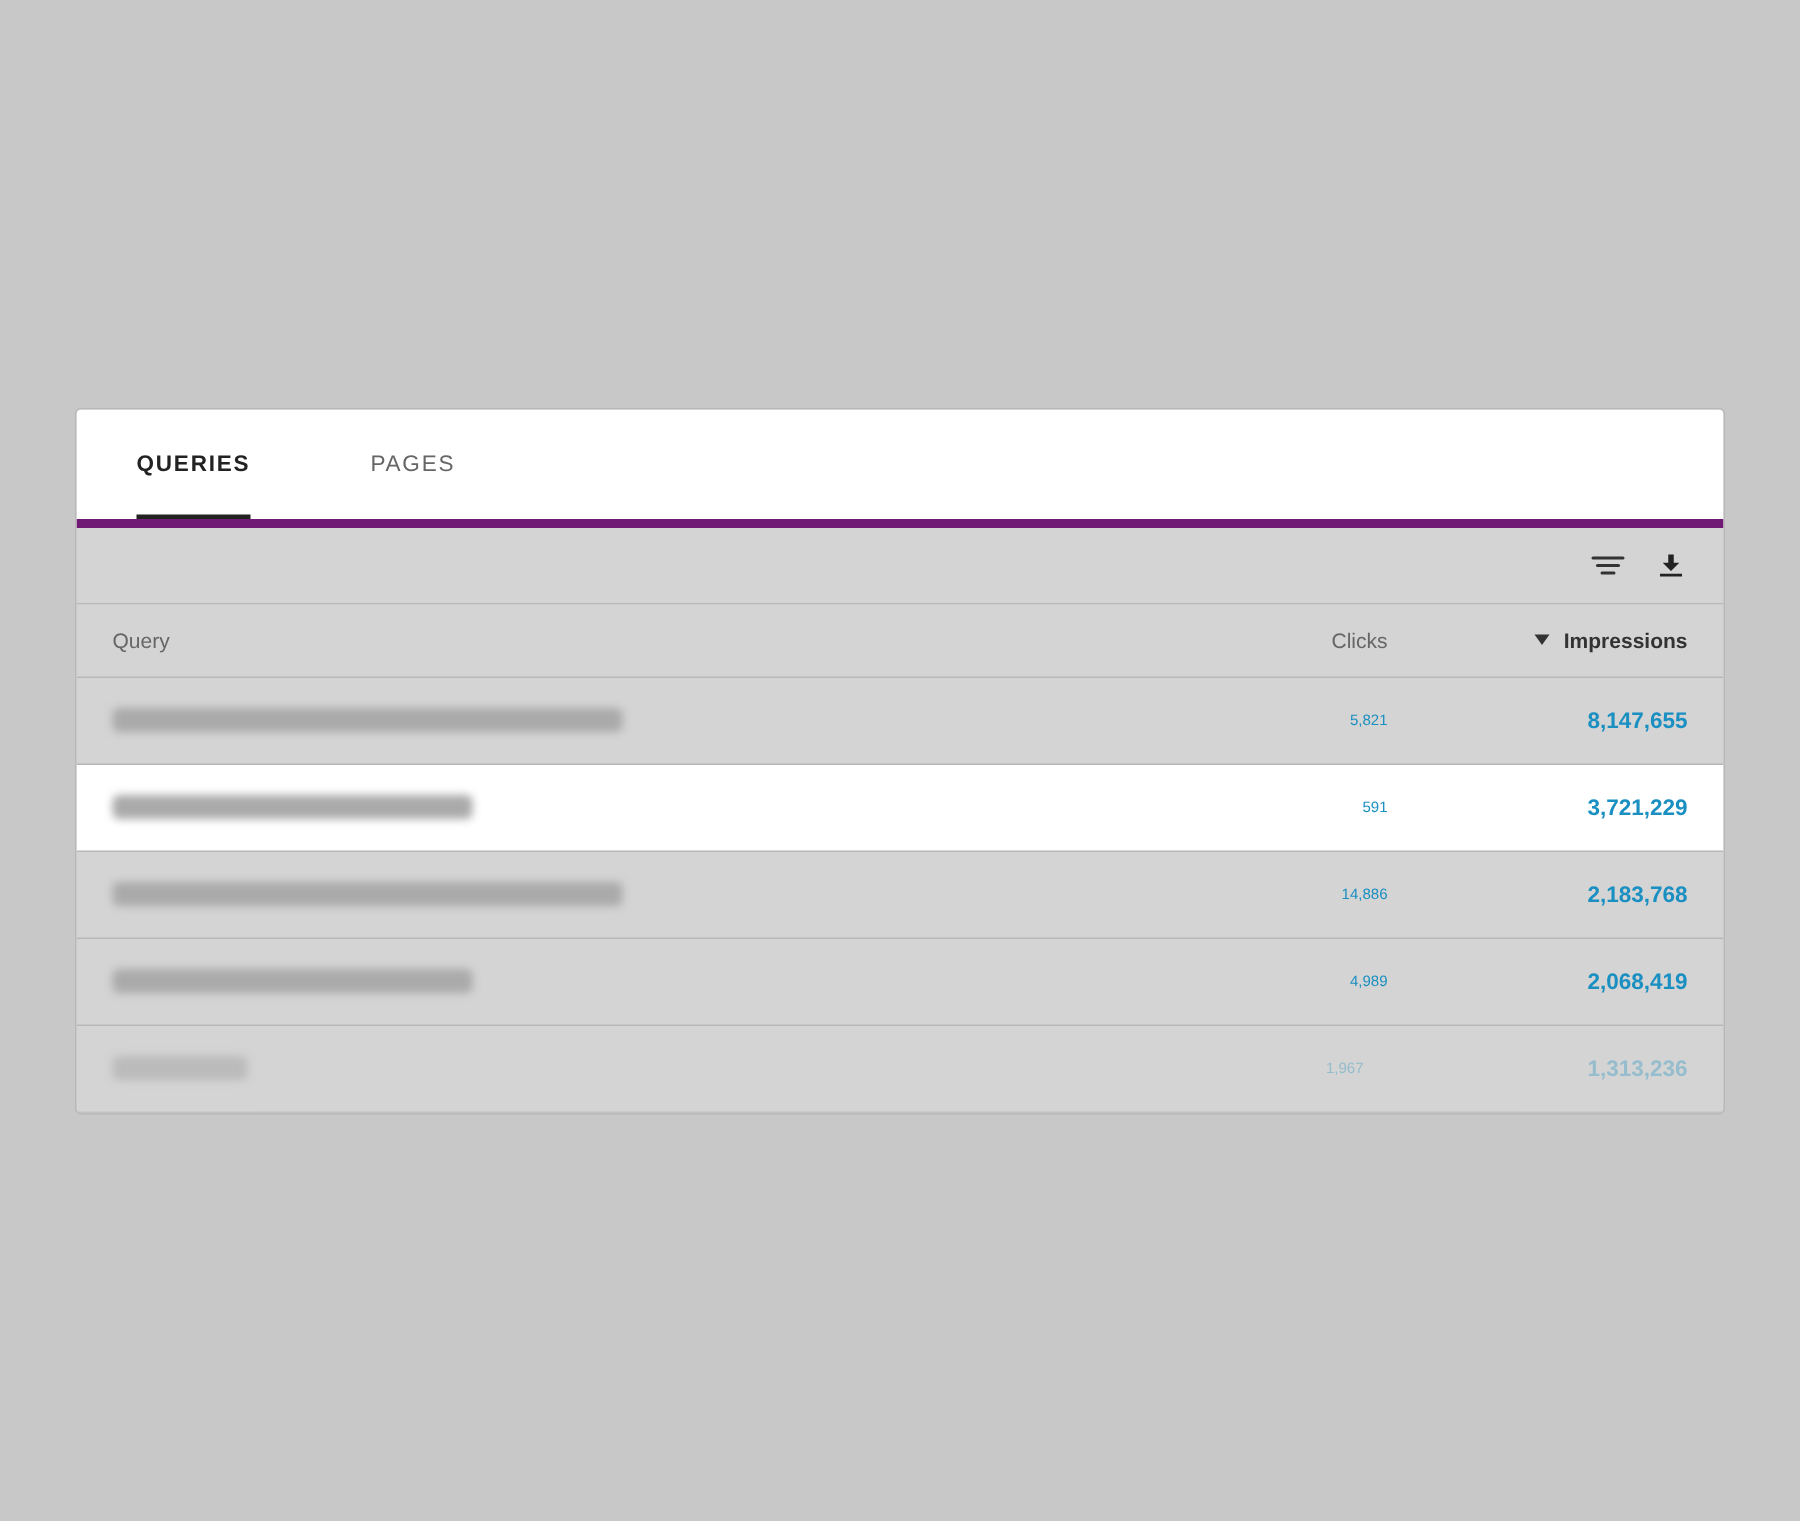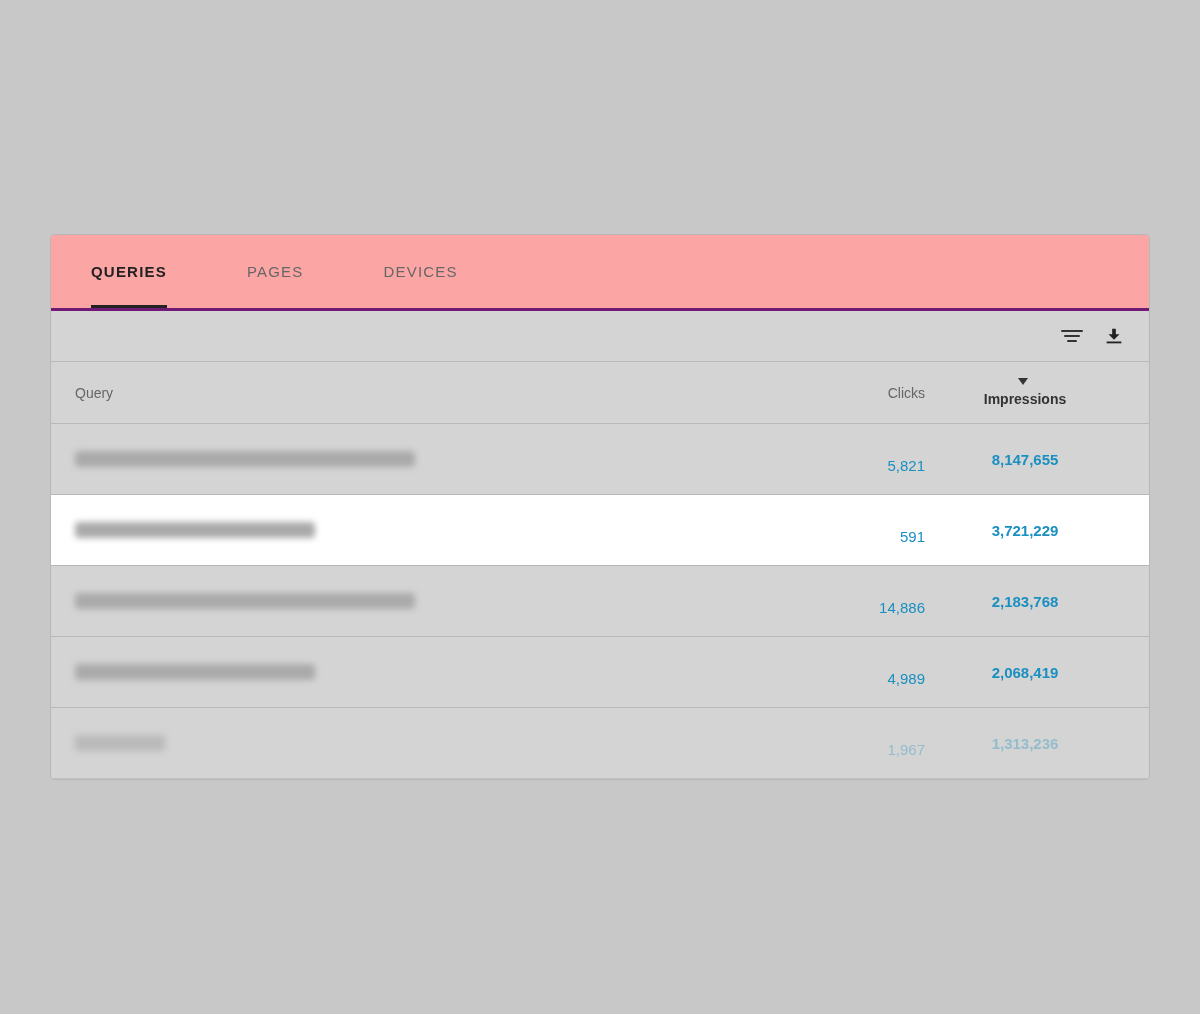--- a/index.html
+++ b/index.html
@@ -17,22 +17,22 @@
       background: #d4d4d4;
       border: 1px solid #b8b8b8;
       border-radius: 4px;
       width: 1100px;
       overflow: hidden;
     }
 
     
     .tabs {
       display: flex;
-      background: #fca5a5;
-      border-bottom: 3px solid #701a75;
+      background: #ffffff;
+      border-bottom: 6px solid #701a75;
     }
 
     .tab {
       padding: 28px 40px;
       font-size: 15px;
       letter-spacing: 0.08em;
       color: #666;
       cursor: pointer;
       position: relative;
       font-weight: 400;
@@ -121,21 +121,20 @@
 
     .col-impressions {
       width: 200px;
       text-align: right;
       display: flex;
       align-items: center;
       justify-content: flex-end;
       gap: 6px;
       font-weight: 600;
       color: #333;
-      flex-direction: column;
     }
 
     .sort-arrow {
       display: inline-block;
       width: 0;
       height: 0;
       border-left: 5px solid transparent;
       border-right: 5px solid transparent;
       border-top: 7px solid #333;
       margin-right: 4px;
@@ -149,37 +148,37 @@
       background: #d4d4d4;
       border-bottom: 1px solid #b8b8b8;
     }
 
     .table-row.highlighted {
       background: #ffffff;
     }
 
     .table-row.faded {
       opacity: 0.6;
+      gap: 16px;
     }
 
     .query-text {
       flex: 1;
       height: 16px;
       background: #aaa;
       border-radius: 4px;
       max-width: 300px;
       filter: blur(3px);
     }
 
     .cell-clicks {
       width: 160px;
       text-align: right;
       color: #1a8fc1;
-      font-size: 15px;
-      margin-top: 13px;
+      font-size: 10px;
     }
 
     .cell-impressions {
       width: 200px;
       text-align: left;
       color: #1a8fc1;
       font-size: 15px;
     }
 
     .table-row.faded .cell-clicks,
@@ -192,23 +191,20 @@
 
 <div class="card">
 
   <div class="tabs">
     <div class="tab active">
       <span>QUERIES</span>
     </div>
     <div class="tab">
       <span>PAGES</span>
     </div>
-    <div class="tab">
-      <span>DEVICES</span>
-    </div>
   </div>
 
   <div class="toolbar">
     <div class="filter-icon">
       <span></span>
       <span></span>
       <span></span>
     </div>
     <div class="download-icon">
       <svg viewBox="0 0 24 24" xmlns="http://www.w3.org/2000/svg">

